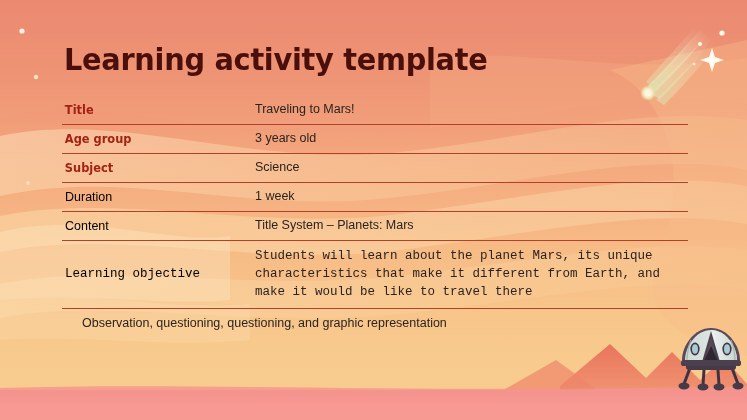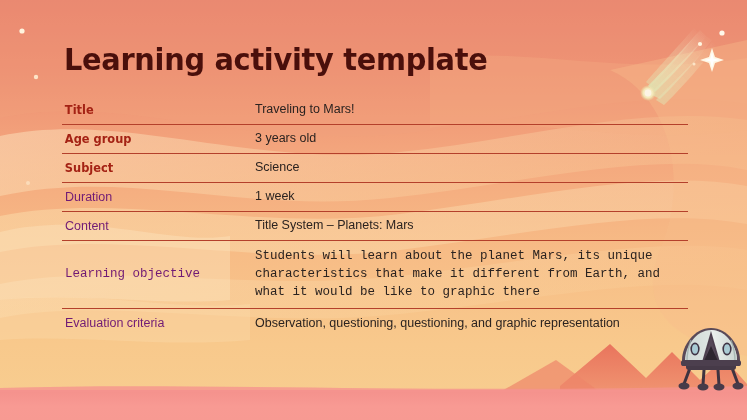--- a/index.html
+++ b/index.html
@@ -45,21 +45,21 @@
     border-bottom:1.6px solid #B4402B;
     min-height:29px;
   }
   .row.tall { min-height:58px;font-family:Liberation Mono, monospace; }
   .row.last { border-bottom:none; }
 
   .cell-label {
     width:173px;
     flex:0 0 173px;
     font-size:12.5px;
-    color:#701a75;
+    color:#000000;
     line-height:1.35;
     padding-left:3px;
   }
   .cell-label.accent {
     font-family:"DejaVu Sans", sans-serif;
     font-weight:bold;
     font-size:12px;
     color:#A42214;
     transform:scaleX(0.95);
     transform-origin:left center;
@@ -223,22 +223,21 @@
         <div class="row">
           <div class="cell-label">Duration</div>
           <div class="cell-value">1 week</div>
         </div>
         <div class="row">
           <div class="cell-label">Content</div>
           <div class="cell-value">Title System – Planets: Mars</div>
         </div>
         <div class="row tall">
           <div class="cell-label">Learning objective</div>
-          <div class="cell-value">Students will learn about the planet Mars, its unique characteristics that make it different from Earth, and what it would be like to graphic there</div>
+          <div class="cell-value">Students will learn about the planet Mars, its unique characteristics that make it different from Earth, and make it would be like to travel there</div>
         </div>
         <div class="row last">
-          <div class="cell-label">Evaluation criteria</div>
           <div class="cell-value">Observation, questioning, questioning, and graphic representation</div>
         </div>
       </div>
 
   </div>
 </div>
 
 </body></html>

